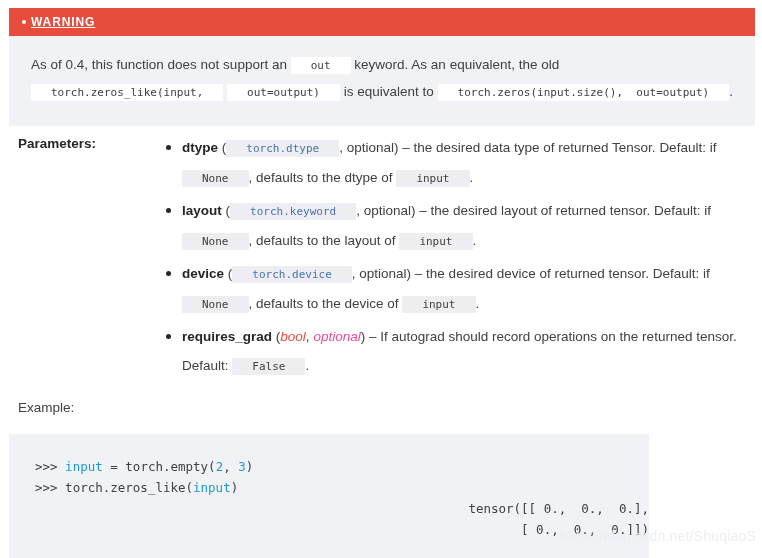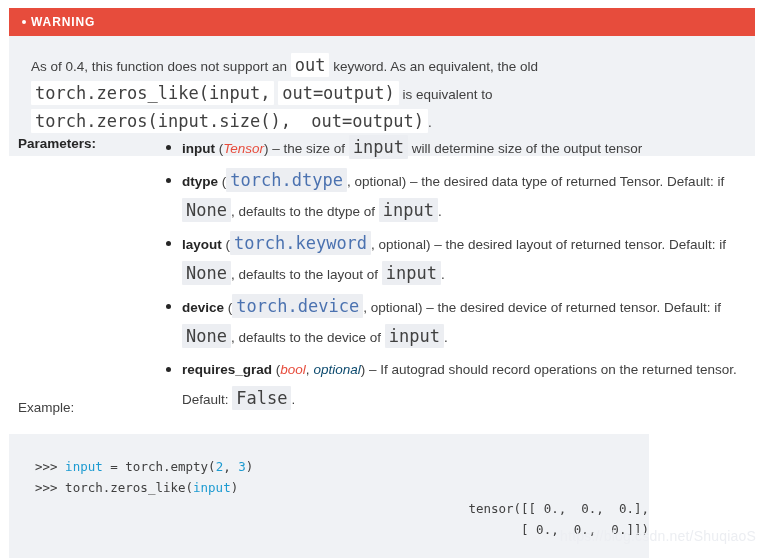--- a/index.html
+++ b/index.html
@@ -27,20 +27,21 @@
   }
   .admonition-title {
     background: #e74c3c;
     color: #ffffff;
     font-size: 12px;
     font-weight: bold;
     letter-spacing: 0.9px;
     padding: 6px 0 6px 22px;
     line-height: 16px;
     position: relative;
+    text-decoration: underline;
   }
   .admonition-title .bullet-dot {
     position: absolute;
     left: 13px;
     top: 12px;
     width: 4px;
     height: 4px;
     border-radius: 50%;
     background: #ffffff;
     display: block;
@@ -48,41 +49,41 @@
   .admonition-body {
     padding: 16px 22px 20px 22px;
     font-size: 13.5px;
     line-height: 26px;
     color: #404040;
   }
 
   
   code.lit {
     font-family: "DejaVu Sans Mono", "Liberation Mono", monospace;
-    font-size: 17px;
+    font-size: 11px;
     background: #ffffff;
     color: #404040;
-    padding: 2px 4px;
+    padding: 2px 20px;
     border-radius: 1px;
     white-space: pre;
   }
   .params code.lit {
     background: #eceef2;
     color: #404040;
   }
   code.lit.blue {
     color: #4b72b0;
     background: #eceef2;
   }
   em.red {
     color: #e74c3c;
     font-style: italic;
   }
   em.plain {
-    color: #0c4a6e;
+    color: #ec4899;
     font-style: italic;
   }
   b.pname {
     font-weight: bold;
     color: #262626;
   }
 
   
   .field {
     position: absolute;
@@ -185,27 +186,20 @@
     <code class="lit">out=output)</code>
     <span>is equivalent to</span>
     <code class="lit">torch.zeros(input.size(),  out=output)</code><span>.</span>
   </div>
 </div>
 
 <div class="field">
   <div class="field-label">Parameters:</div>
   <ul class="params">
 
-    <li>
-      <span class="li-dot"></span><b class="pname">input</b>
-      <span>(</span><em class="red">Tensor</em><span>)</span>
-      <span>– the size of</span>
-      <code class="lit">input</code>
-      <span>will determine size of the output tensor</span>
-    </li>
 
     <li>
       <span class="li-dot"></span><b class="pname">dtype</b>
       <span>(</span><code class="lit blue">torch.dtype</code><span>, optional)</span>
       <span>– the desired data type of returned Tensor. Default: if</span>
       <code class="lit">None</code><span>, defaults to the dtype of</span>
       <code class="lit">input</code><span>.</span>
     </li>
 
     <li>

